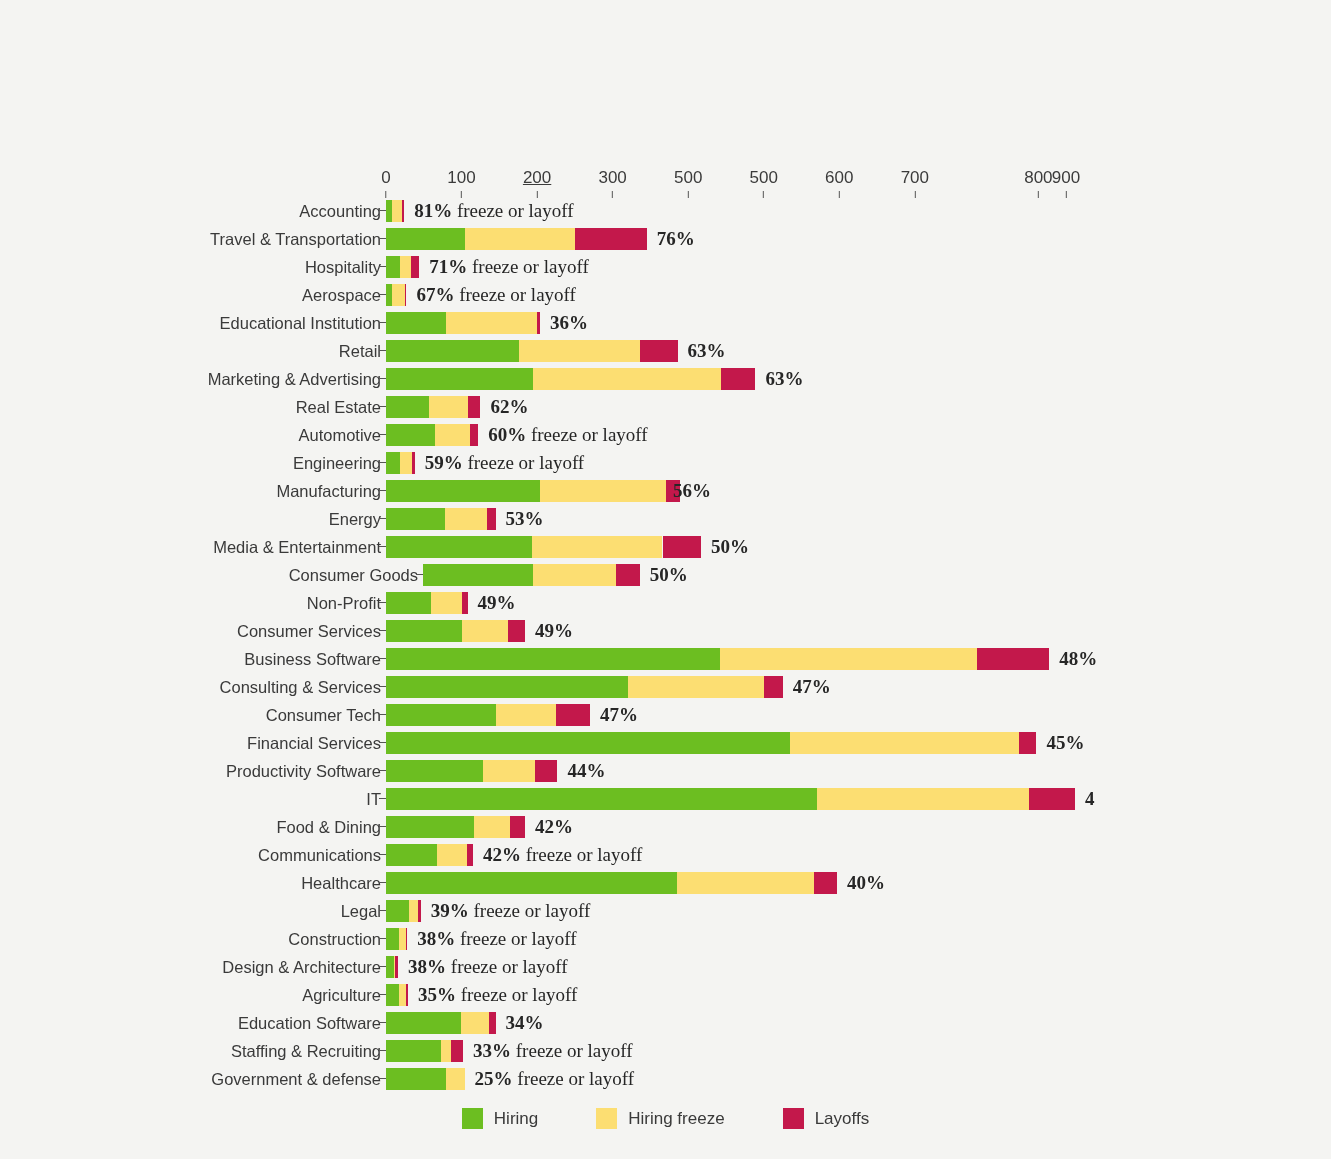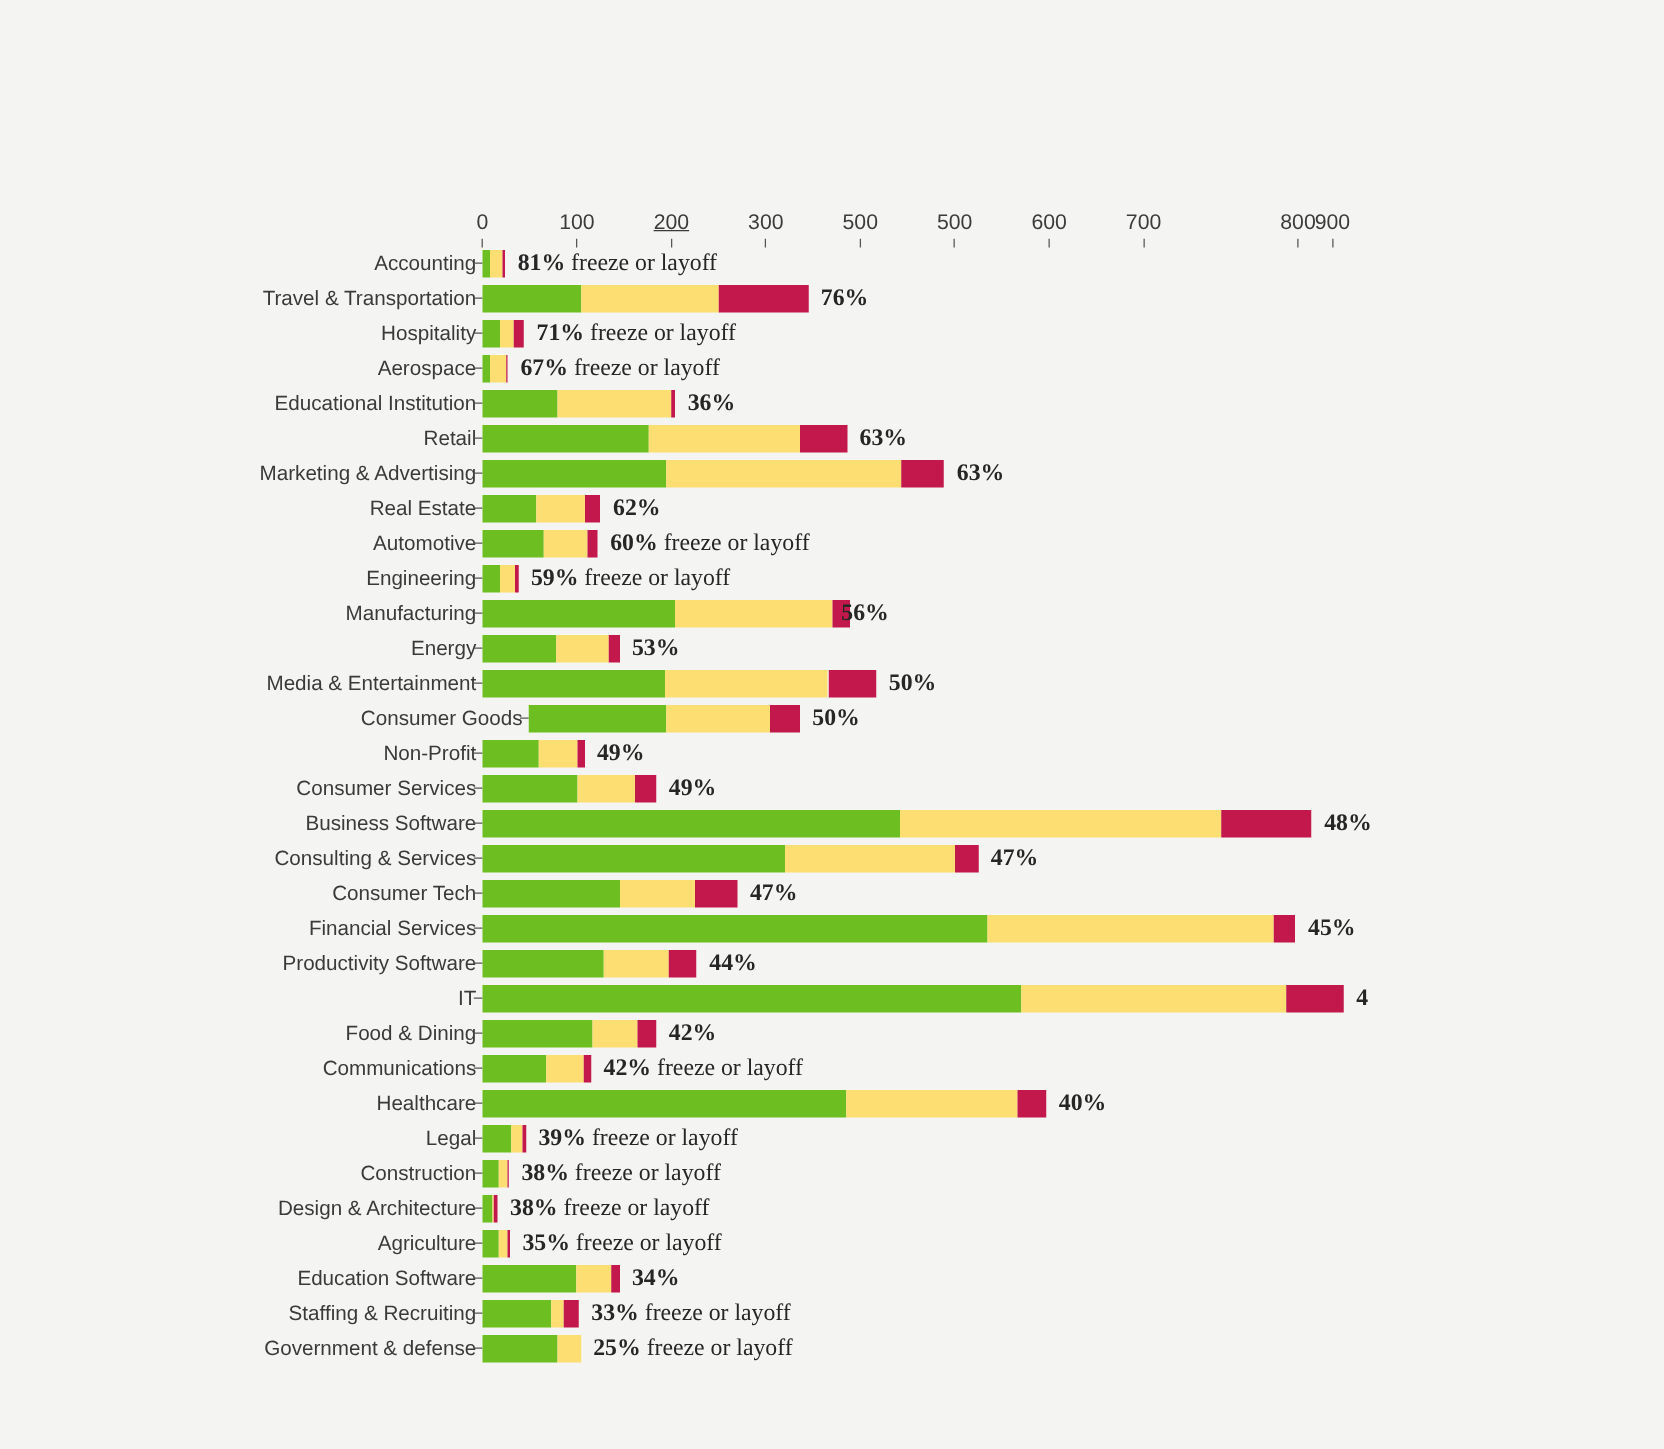--- a/index.html
+++ b/index.html
@@ -487,14 +487,28 @@
           <div class="tick-row" style="left: 379px;"></div>
           <div class="bar" style="left: 386px; width: 78.572px;">
             <div class="seg" style="left: 0px; width: 60.44px; background: rgb(108, 190, 33);"></div>
             <div class="seg" style="left: 60.44px; width: 18.132px; background: rgb(252, 222, 114);"></div>
           </div>
           <div class="bar-note" style="left: 474.572px;"><span class="pct">25%</span><span class="suffix"> freeze or layoff</span></div>
         </div>
       </div>
   </div>
 
+  <div class="legend" id="legend">
+      <div class="legend-item">
+        <span class="legend-swatch" style="background: rgb(108, 190, 33);"></span>
+        <span class="legend-label">Hiring</span>
+      </div>
+      <div class="legend-item">
+        <span class="legend-swatch" style="background: rgb(252, 222, 114);"></span>
+        <span class="legend-label">Hiring freeze</span>
+      </div>
+      <div class="legend-item">
+        <span class="legend-swatch" style="background: rgb(195, 24, 75);"></span>
+        <span class="legend-label">Layoffs</span>
+      </div>
+    </div>
 
 </div>
 
 </body></html>

